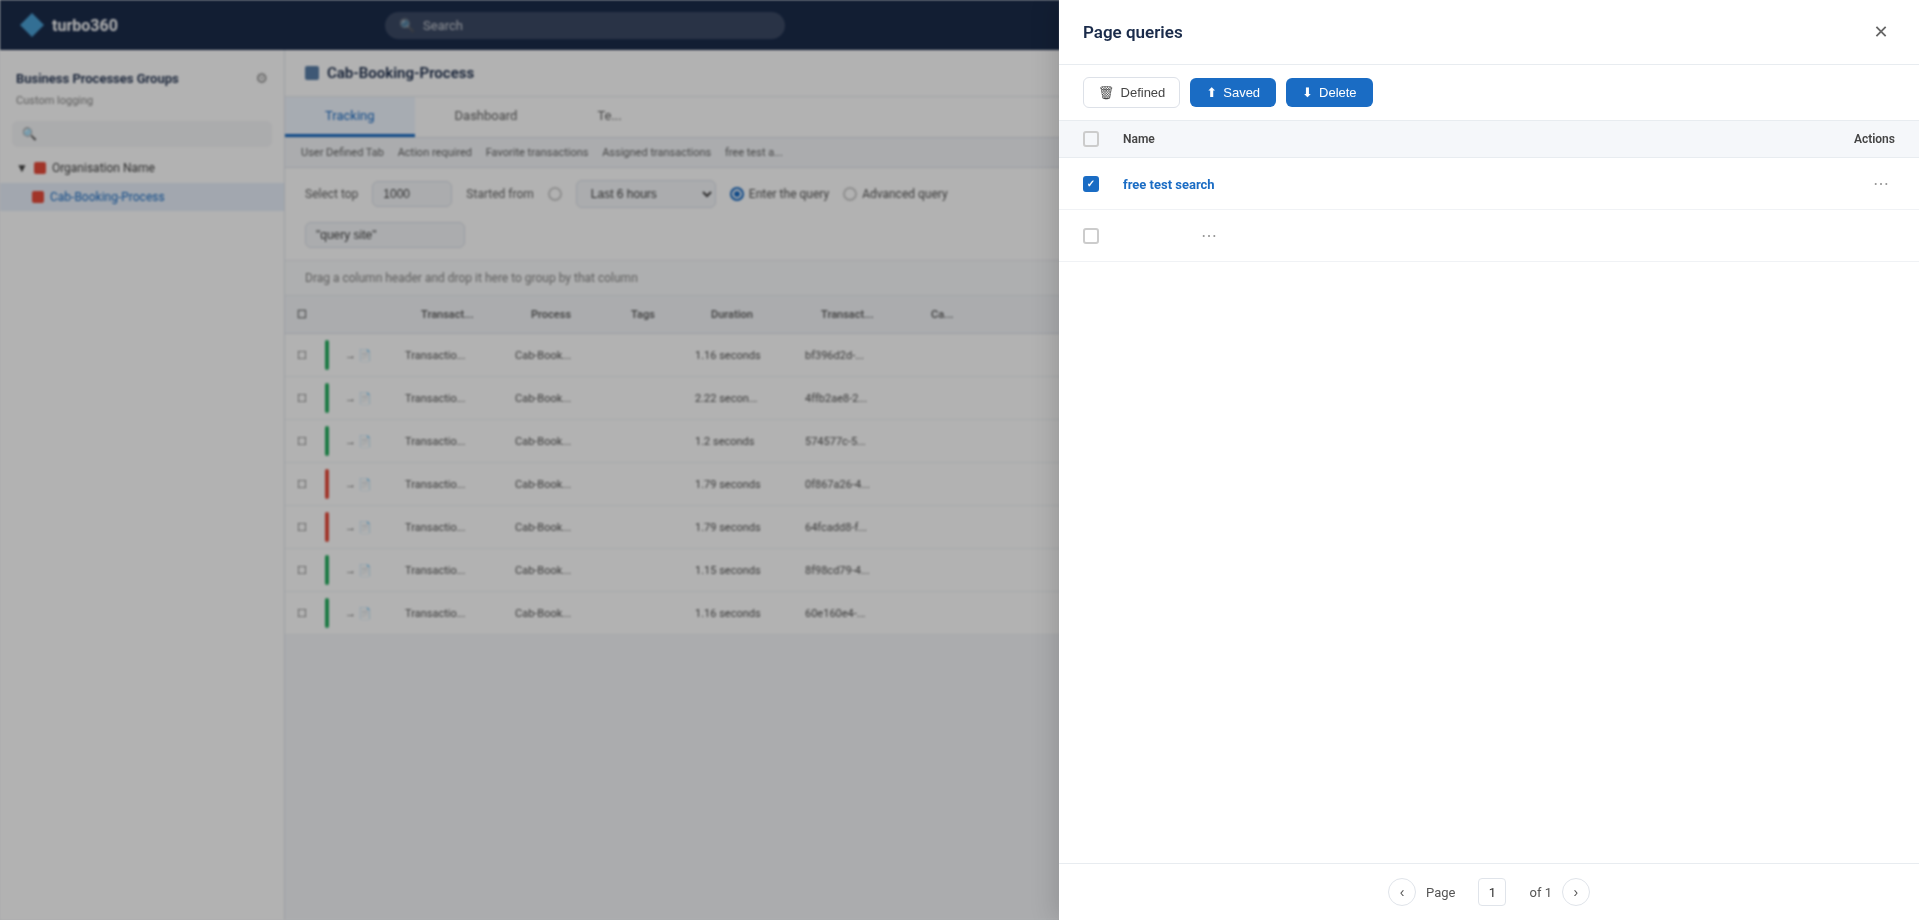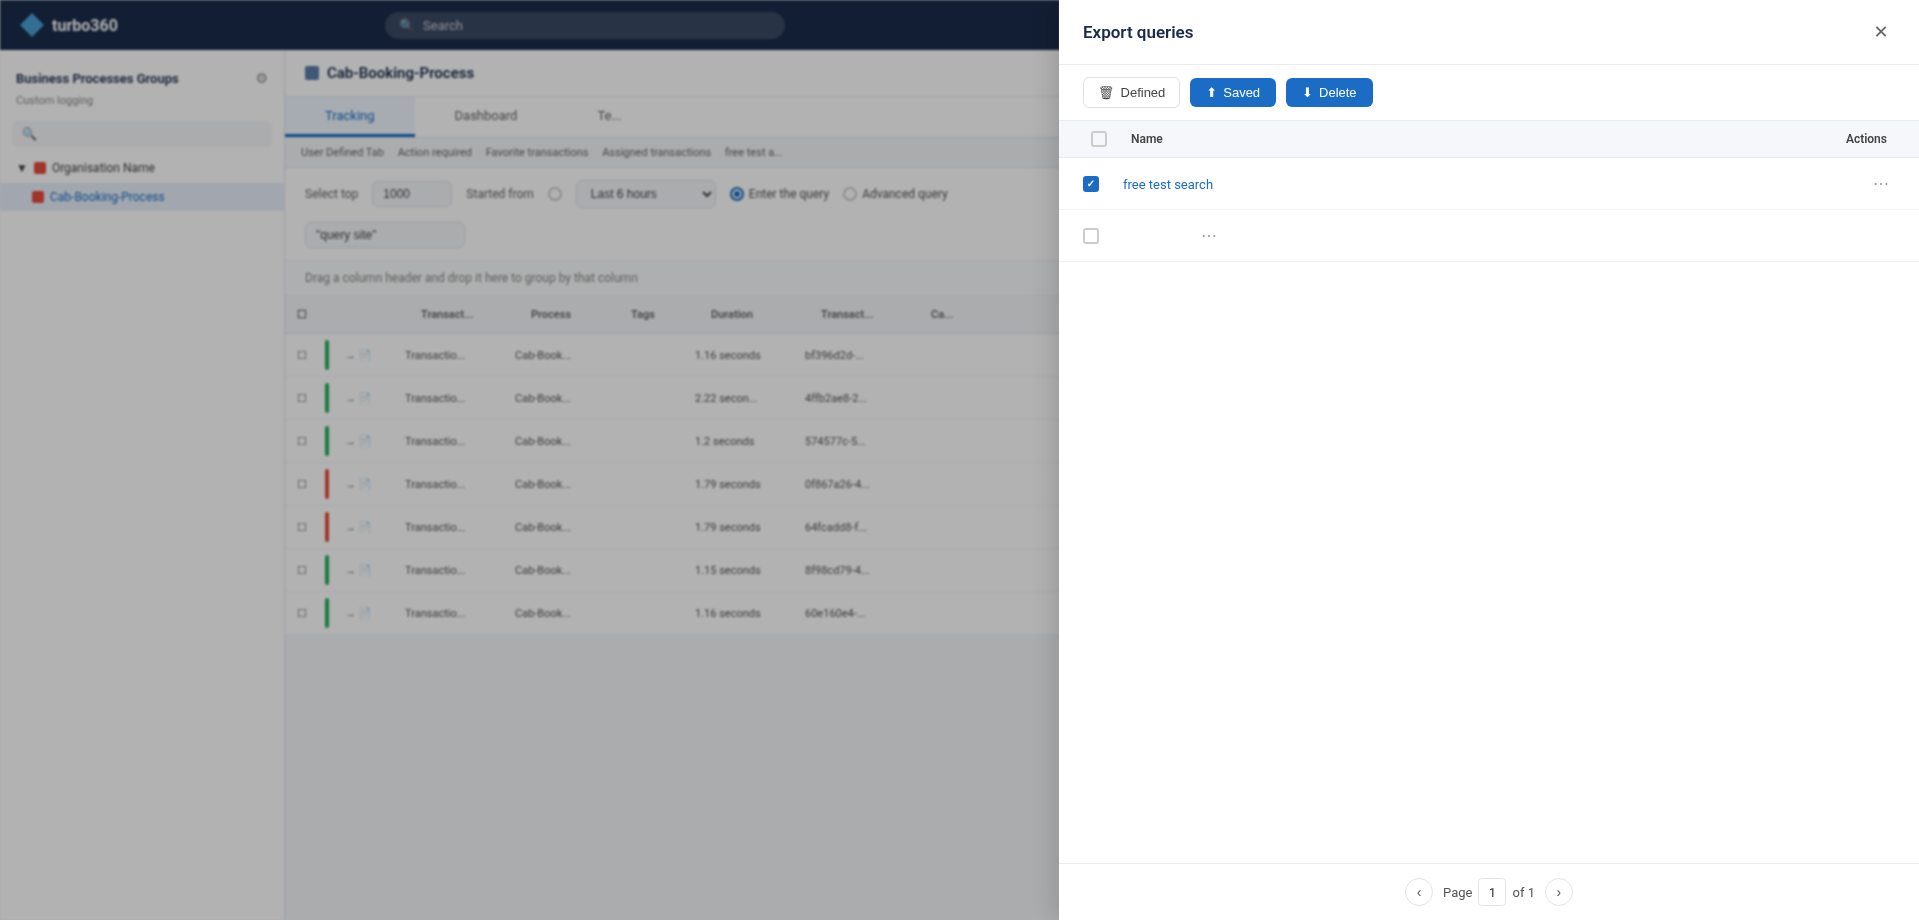--- a/index.html
+++ b/index.html
@@ -343,39 +343,39 @@
       background: #1a6cc4;
       font-size: 13px;
       color: #fff;
       cursor: pointer;
     }
 
     .modal-list-header {
       display: flex;
       align-items: center;
       background: #f5f7fa;
-      padding: 10px 32px;
+      padding: 10px 24px;
       border-bottom: 1px solid #e8ecf0;
     }
     .modal-list-header .col-check-h { width: 40px; }
     .modal-list-header .col-name-h { flex: 1; font-size: 12px; font-weight: 600; color: #444; }
     .modal-list-header .col-actions-h { width: 100px; font-size: 12px; font-weight: 600; color: #444; text-align: right; }
 
     .modal-list {
       flex: 1;
       overflow-y: auto;
     }
     .modal-list-item {
       display: flex;
       align-items: center;
       padding: 14px 24px;
       border-bottom: 1px solid #f0f2f5;
     }
     .item-check-col { width: 40px; display: flex; align-items: center; }
-    .item-name-col { flex: 1; }
+    .item-name-col { flex: 1; font-weight: bold; }
     .item-actions-col { width: 100px; display: flex; justify-content: flex-end; }
 
     .checkbox {
       width: 16px; height: 16px;
       border: 2px solid #ccc;
       border-radius: 3px;
       cursor: pointer;
       display: flex; align-items: center; justify-content: center;
     }
     .checkbox.checked {
@@ -426,21 +426,21 @@
     .pagination-btn {
       width: 28px; height: 28px;
       display: flex; align-items: center; justify-content: center;
       border: 1px solid #e0e4ea;
       border-radius: 50%;
       cursor: pointer;
       background: #fff;
       color: #555;
       font-size: 14px;
     }
-    .pagination-text { font-size: 13px; color: #555; display: flex; align-items: center; gap: 6px; }
+    .pagination-text { font-size: 13px; color: #555; display: flex; align-items: center; gap: 23px; }
     .page-number {
       display: inline-flex;
       align-items: center;
       justify-content: center;
       width: 28px; height: 28px;
       border: 1px solid #e0e4ea;
       border-radius: 4px;
       font-size: 13px;
       color: #333;
       background: #fff;
@@ -620,21 +620,21 @@
         <div class="td col-extra"></div>
       </div>
     </div>
   </div>
 </div>
 
 <div class="modal-overlay"></div>
 
 <div class="modal">
   <div class="modal-header">
-    <span class="modal-title">Export queries</span>
+    <span class="modal-title">Page queries</span>
     <button class="modal-close">✕</button>
   </div>
 
   <div class="modal-toolbar">
     <button class="btn-delete">
       <span>🗑</span>
       <span>Defined</span>
     </button>
     <button class="btn-import">
       <span>⬆</span>

